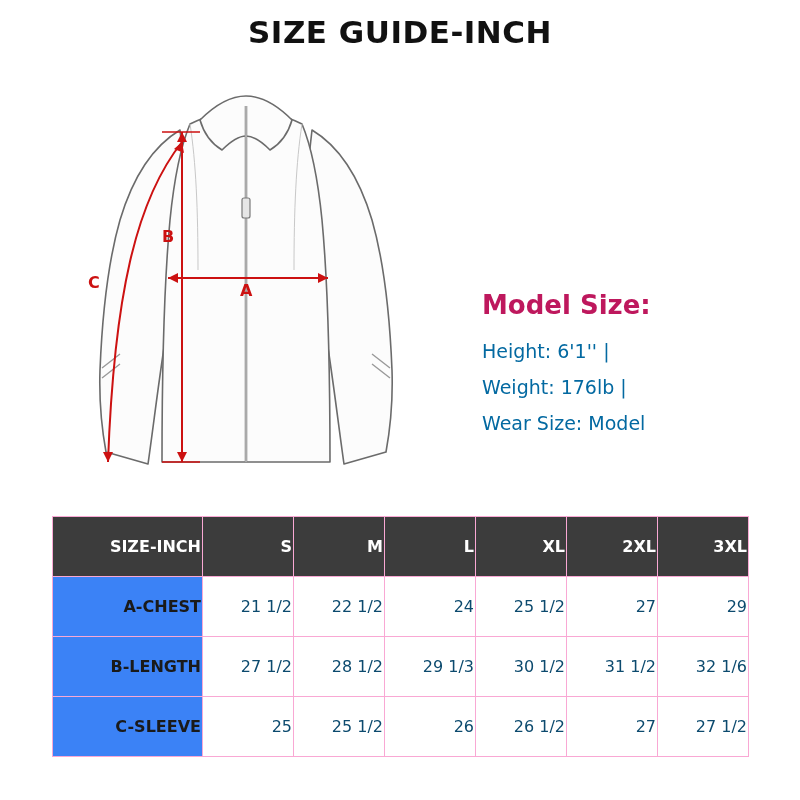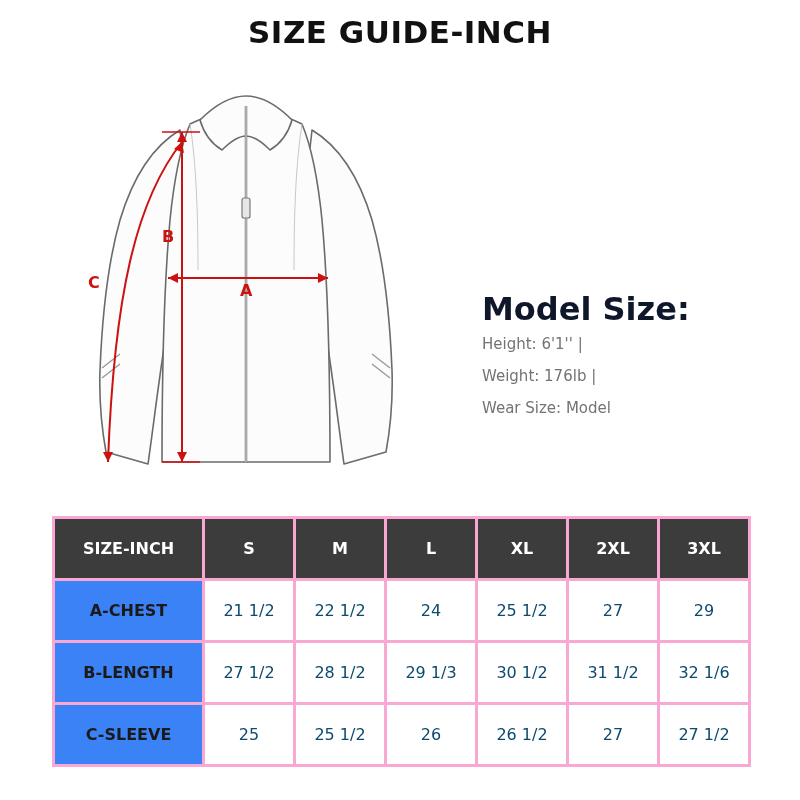--- a/index.html
+++ b/index.html
@@ -37,43 +37,43 @@
     width: 420px;
     height: 420px;
   }
   .model-info {
     position: absolute;
     top: 290px;
     left: 482px;
     width: 300px;
   }
   .model-info .heading {
-    font-size: 32px;
-    font-weight: bold;
-    color: #0f172a;
-    margin-bottom: 7px;
+    font-size: 26px;
+    font-weight: bold;
+    color: #be185d;
+    margin-bottom: 20px;
   }
   .model-info .line {
-    font-size: 15px;
-    color: #737373;
+    font-size: 19px;
+    color: #0369a1;
     margin-bottom: 14px;
     white-space: nowrap;
   }
   table.size-table {
     position: absolute;
     left: 52px;
     top: 516px;
     width: 696px;
     border-collapse: collapse;
     table-layout: fixed;
   }
   table.size-table td, table.size-table th {
-    border: 3px solid #f9a8d4;
+    border: 1px solid #f9a8d4;
     height: 57px;
-    text-align: center;
+    text-align: right;
     vertical-align: middle;
     font-size: 16px;
   }
   .hdr-cell {
     background: #3c3c3c;
     color: #ffffff;
     font-weight: bold;
     font-size: 17px;
   }
   .row-label {

